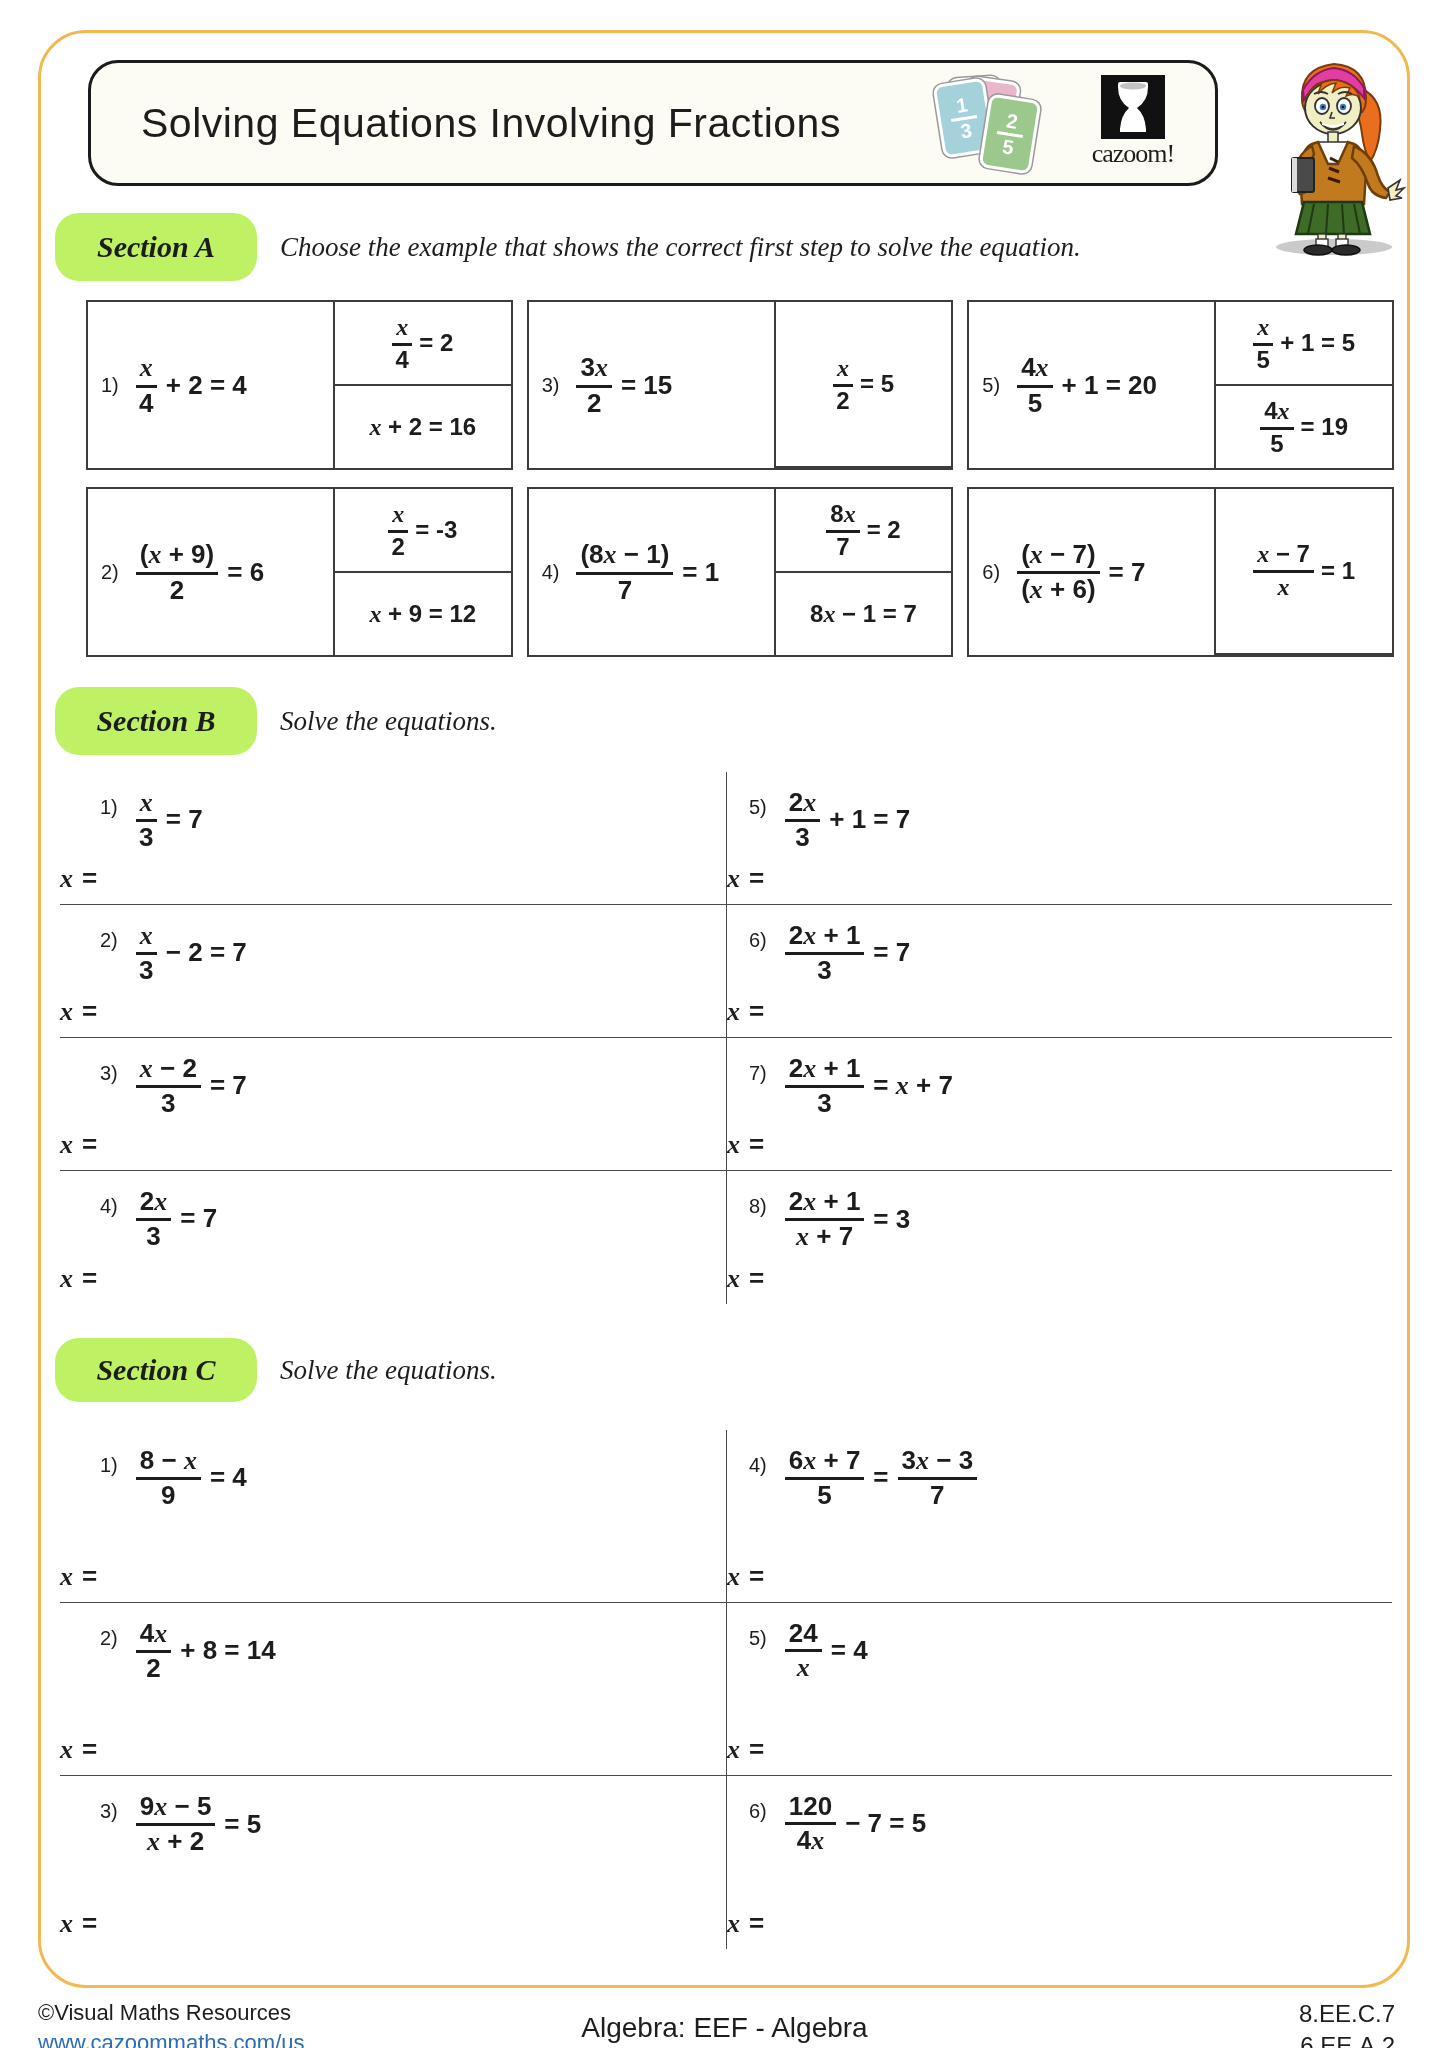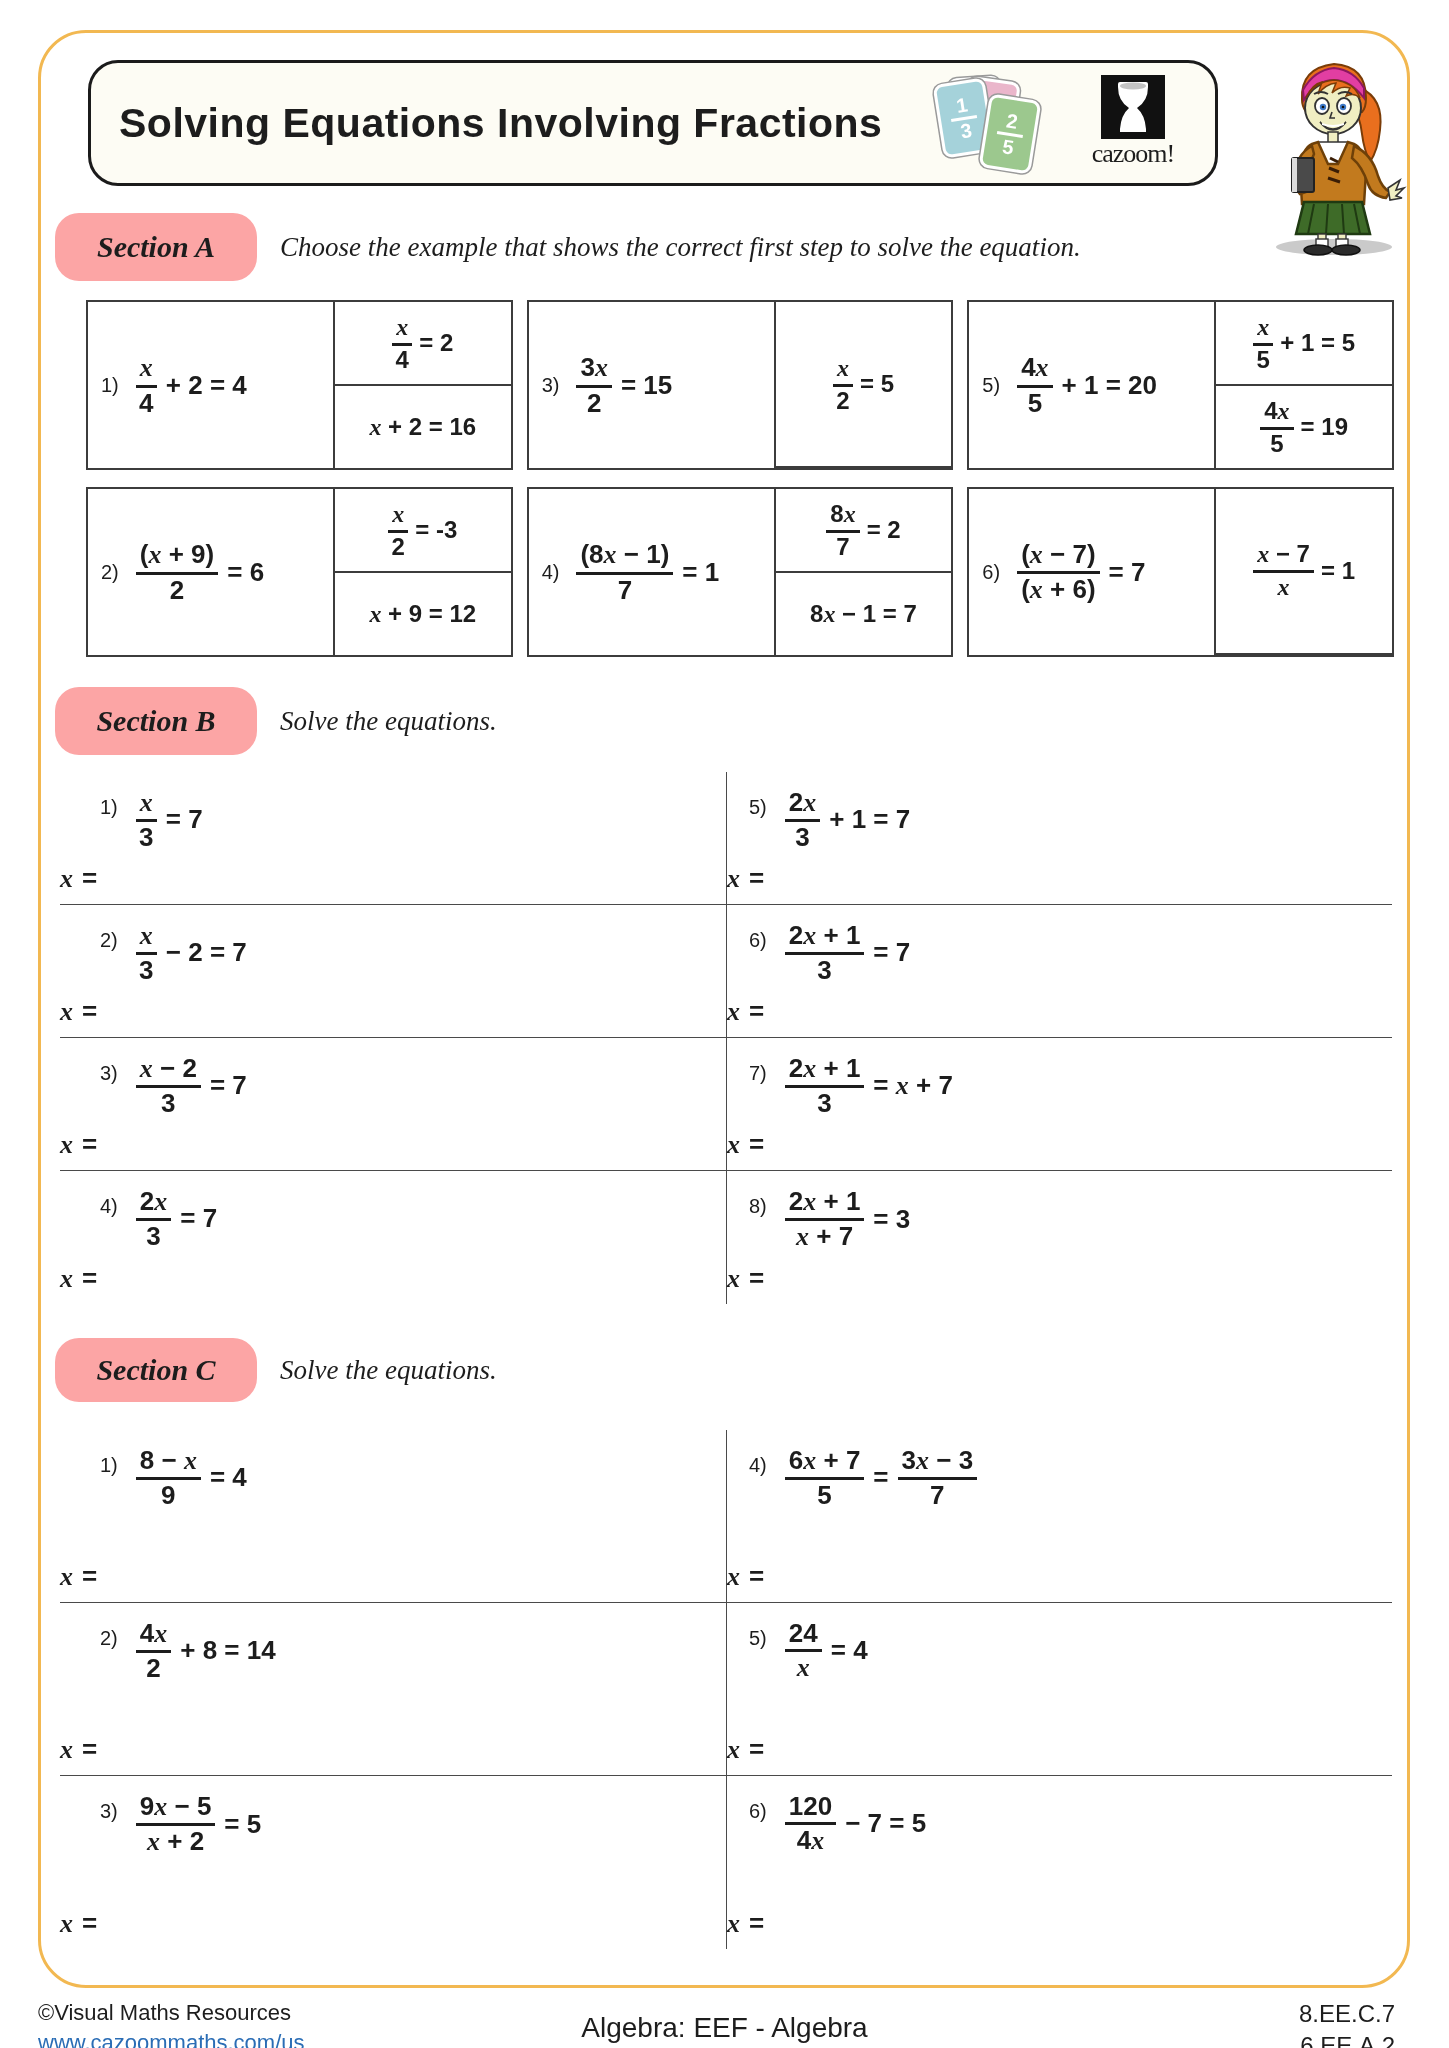--- a/index.html
+++ b/index.html
@@ -12,41 +12,41 @@
   .frame {
     position:absolute; left:38px; top:30px; width:1372px; height:1958px;
     border:3px solid #f2b851; border-radius:48px; background:#fff;
   }
   
   .header-box {
     position:absolute; left:88px; top:60px; width:1130px; height:126px;
     background:#fdfcf4; border:3.5px solid #1b1b1b; border-radius:30px;
     display:flex; align-items:center;
   }
-  .title { font-size:41px; font-weight:bold; padding-left:28px; letter-spacing:.5px; }
+  .title { font-size:41px; font-weight:normal; padding-left:50px; letter-spacing:.5px; }
   .cards { position:absolute; right:160px; top:8px; width:135px; height:112px; }
   .card {
     position:absolute; width:52px; height:74px; border-radius:9px;
     border:3px solid #fff; box-shadow:0 0 0 1.5px #9a9a9a;
     display:flex; flex-direction:column; align-items:center; justify-content:center;
     color:#fff; font-weight:bold; font-size:20px; line-height:1.05;
   }
   .card .cnum { border-bottom:3px solid #fff; padding:0 7px 1px; }
   .card .cden { padding-top:1px; }
   .card.back1 { background:#f0e09b; left:30px; top:6px; transform:rotate(-4deg); }
   .card.back2 { background:#eab6cb; left:44px; top:8px; transform:rotate(8deg); }
   .card.blue  { background:#a5d2da; left:18px; top:10px; transform:rotate(-9deg); }
   .card.green { background:#9cc88e; left:64px; top:26px; transform:rotate(9deg); }
   .logo { position:absolute; right:22px; top:12px; width:120px; text-align:center; }
   .logo-mark { width:64px; height:64px; background:#111; display:inline-block; border-radius:2px; }
   .logo-word { font-family:"Liberation Serif", serif; font-weight:normal; font-size:26px; margin-top:-4px; letter-spacing:-1px; }
   .mascot { position:absolute; left:1242px; top:46px; width:180px; height:212px; }
   
   .pill {
-    position:absolute; left:55px; width:202px; height:68px; background:#fca5a5;
+    position:absolute; left:55px; width:202px; height:68px; background:#bef264;
     border-radius:24px; display:flex; align-items:center; justify-content:center;
     font-family:"Liberation Serif", serif; font-style:italic; font-weight:bold; font-size:30px;
   }
   .instr {
     position:absolute; left:280px; height:68px; display:flex; align-items:center;
     font-family:"Liberation Serif", serif; font-style:italic; font-size:27px;
   }
   
   .eq { display:inline-flex; align-items:center; gap:9px; font-weight:bold; font-size:26px; white-space:nowrap; }
   .eq i { font-family:"Liberation Serif", serif; font-style:italic; font-weight:bold; }

